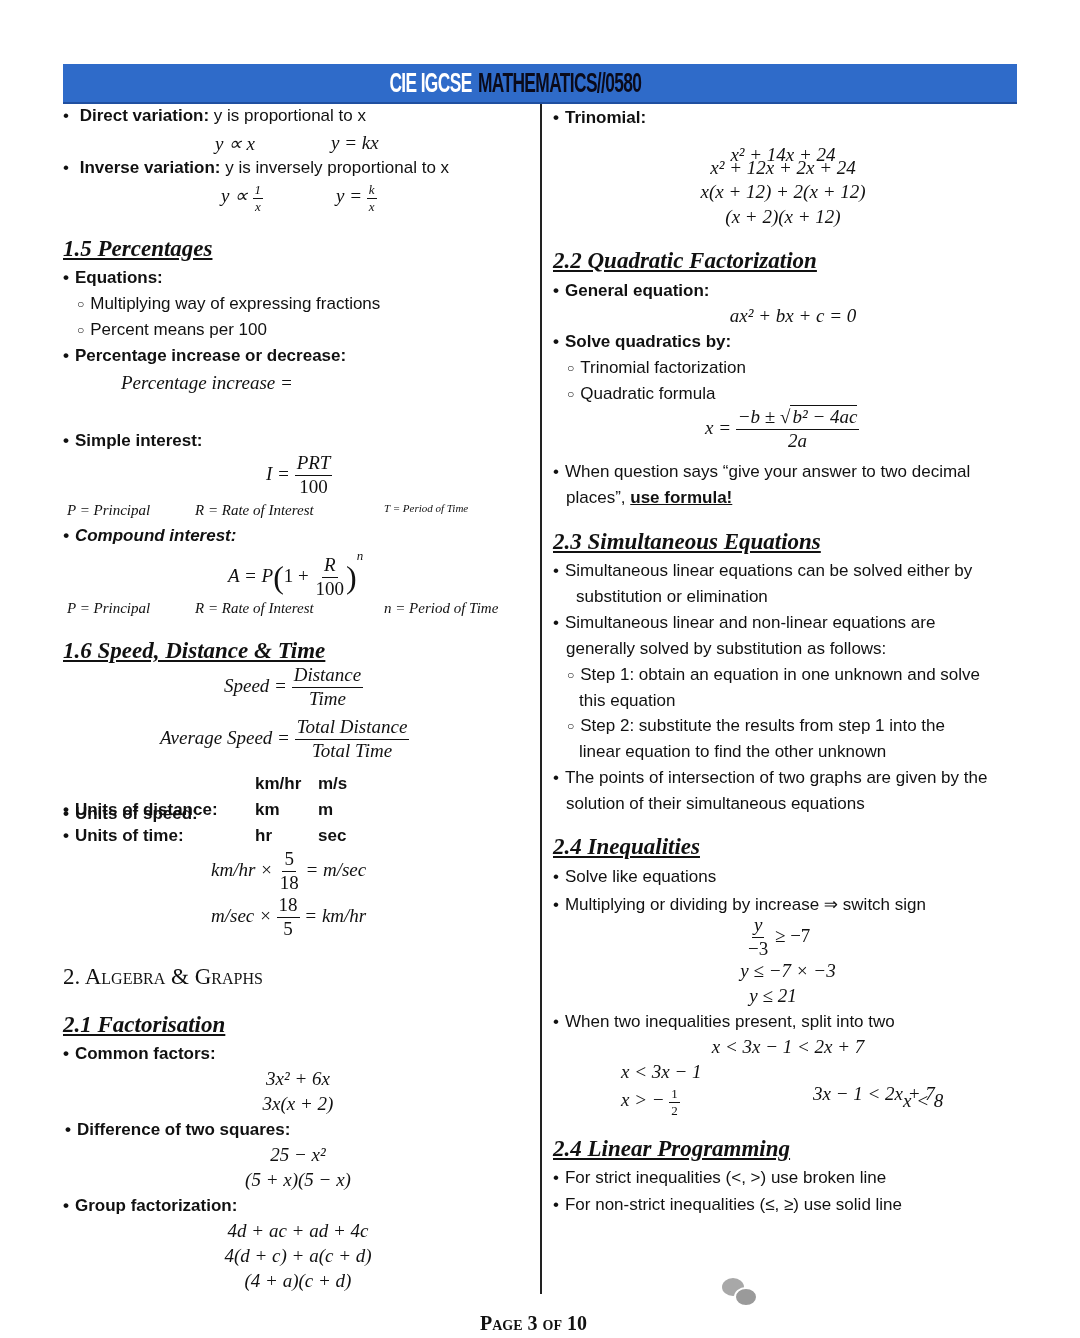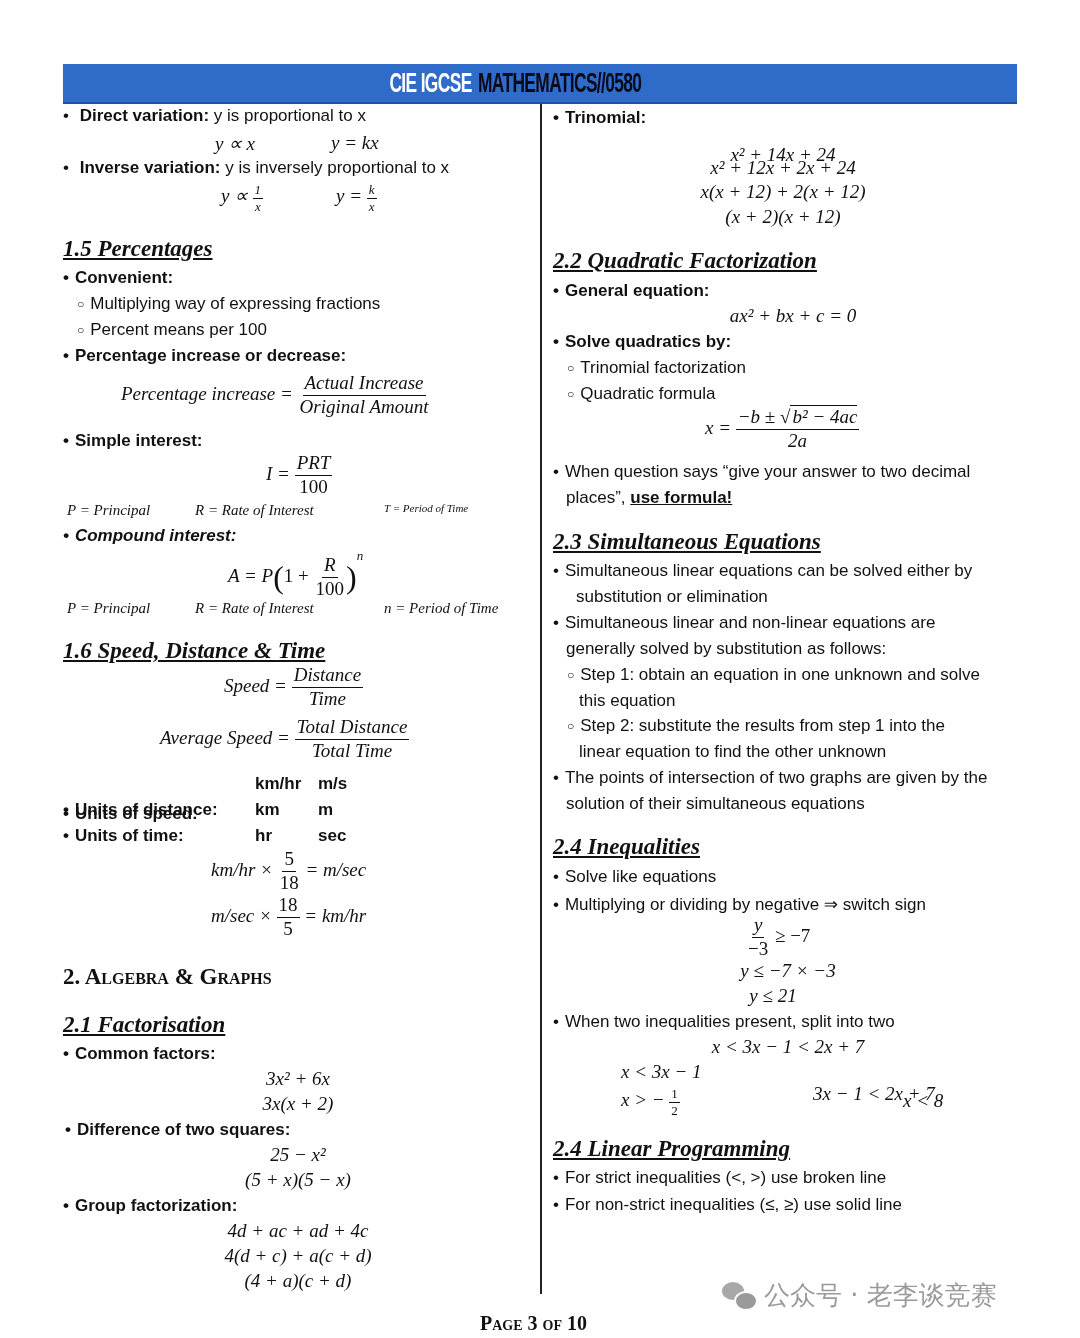--- a/index.html
+++ b/index.html
@@ -11,21 +11,21 @@
   .col { position:absolute; top:106px; }
   .col.left { left:63px; width:470px; }
   .col.right { left:553px; width:470px; }
   .abs { position:absolute; white-space:nowrap; }
   .b { font-weight:bold; }
   .txt { font-family:"Liberation Sans", sans-serif; font-size:17px; }
   .bul::before { content:"\2022"; margin-right:6px; }
   .sub::before { content:"\25CB"; font-size:12px; margin-right:6px; position:relative; top:-1px; }
   .math { font-family:"Liberation Serif", serif; font-style:italic; font-size:19px; }
   .h2 { font-family:"Liberation Serif", serif; font-style:italic; font-weight:bold; font-size:23px; text-decoration:underline; }
-  .h1 { font-family:"Liberation Serif", serif; font-weight:bold; font-size:23px; font-variant:small-caps; }
+  .h1 { font-family:"Liberation Serif", serif; font-weight:normal; font-size:23px; font-variant:small-caps; }
   .frac { display:inline-flex; flex-direction:column; align-items:center; vertical-align:middle; }
   .frac .num { border-bottom:1.5px solid #111; padding:0 2px; line-height:1.2; }
   .frac .den { line-height:1.2; padding:0 2px; }
   .frac.small { font-size:13px; }
   .center { text-align:center; }
   .footer { position:absolute; left:480px; top:1312px; font-family:"Liberation Serif", serif; font-weight:bold; font-size:20px; font-variant:small-caps; }
   .wm { position:absolute; left:722px; top:1278px; display:flex; align-items:center; color:#9a9a9a; font-size:26px; font-family:"DejaVu Sans", sans-serif; }
   .wm .icon { width:34px; height:28px; position:relative; margin-right:8px; }
   .wm .icon .c1 { position:absolute; left:0; top:0; width:22px; height:18px; border-radius:50%; background:#a8a8a8; }
   .wm .icon .c2 { position:absolute; left:12px; top:9px; width:20px; height:16px; border-radius:50%; background:#9a9a9a; border:2px solid #fff; }
@@ -61,30 +61,26 @@
   </div>
   <div class="abs math" style="left:273px;top:76px;">
     <span>y =</span>
     <span class="frac small">
         <span class="num">k</span>
         <span class="den">x</span>
       </span>
   </div>
 
   <div class="abs h2" style="left:0;top:130px;">1.5 Percentages</div>
-  <div class="abs txt bul b" style="left:0;top:162px;">Convenient:</div>
+  <div class="abs txt bul b" style="left:0;top:162px;">Equations:</div>
   <div class="abs txt sub" style="left:14px;top:188px;">Multiplying way of expressing fractions</div>
   <div class="abs txt sub" style="left:14px;top:214px;">Percent means per 100</div>
   <div class="abs txt bul b" style="left:0;top:240px;">Percentage increase or decrease:</div>
   <div class="abs math" style="left:58px;top:266px;">
     <span>Percentage increase =</span>
-    <span class="frac">
-        <span class="num">Actual Increase</span>
-        <span class="den">Original Amount</span>
-      </span>
   </div>
 
   <div class="abs txt bul b" style="left:0;top:325px;">Simple interest:</div>
   <div class="abs math" style="left:203px;top:346px;">
     <span>I =</span>
     <span class="frac">
         <span class="num">PRT</span>
         <span class="den" style="font-style:normal">100</span>
       </span>
   </div>
@@ -194,21 +190,21 @@
   <div class="abs txt" style="left:13px;top:533px;">generally solved by substitution as follows:</div>
   <div class="abs txt sub" style="left:14px;top:559px;">Step 1: obtain an equation in one unknown and solve</div>
   <div class="abs txt" style="left:26px;top:585px;">this equation</div>
   <div class="abs txt sub" style="left:14px;top:610px;">Step 2: substitute the results from step 1 into the</div>
   <div class="abs txt" style="left:26px;top:636px;">linear equation to find the other unknown</div>
   <div class="abs txt bul" style="left:0;top:662px;">The points of intersection of two graphs are given by the</div>
   <div class="abs txt" style="left:13px;top:688px;">solution of their simultaneous equations</div>
 
   <div class="abs h2" style="left:0;top:728px;">2.4 Inequalities</div>
   <div class="abs txt bul" style="left:0;top:761px;">Solve like equations</div>
-  <div class="abs txt bul" style="left:0;top:788px;">Multiplying or dividing by negative ⇒ switch sign</div>
+  <div class="abs txt bul" style="left:0;top:788px;">Multiplying or dividing by increase ⇒ switch sign</div>
   <div class="abs math" style="left:193px;top:808px;">
     <span class="frac">
         <span class="num">y</span>
         <span class="den" style="font-style:normal">−3</span>
       </span>
     <span style="font-style:normal">≥ −7</span>
   </div>
   <div class="abs math center" style="left:0;width:470px;top:854px;">y ≤ −7 × −3</div>
   <div class="abs math center" style="left:0;width:440px;top:879px;">y ≤ 21</div>
   <div class="abs txt bul" style="left:0;top:906px;">When two inequalities present, split into two</div>
@@ -229,14 +225,13 @@
   <div class="abs txt bul" style="left:0;top:1089px;">For non-strict inequalities (≤, ≥) use solid line</div>
 </div>
 
 <div class="footer">Page 3 of 10</div>
 
 <div class="wm">
   <span class="icon">
       <span class="c1"></span>
       <span class="c2"></span>
     </span>
-  <span>公众号 · 老李谈竞赛</span>
 </div>
 
 </body></html>

